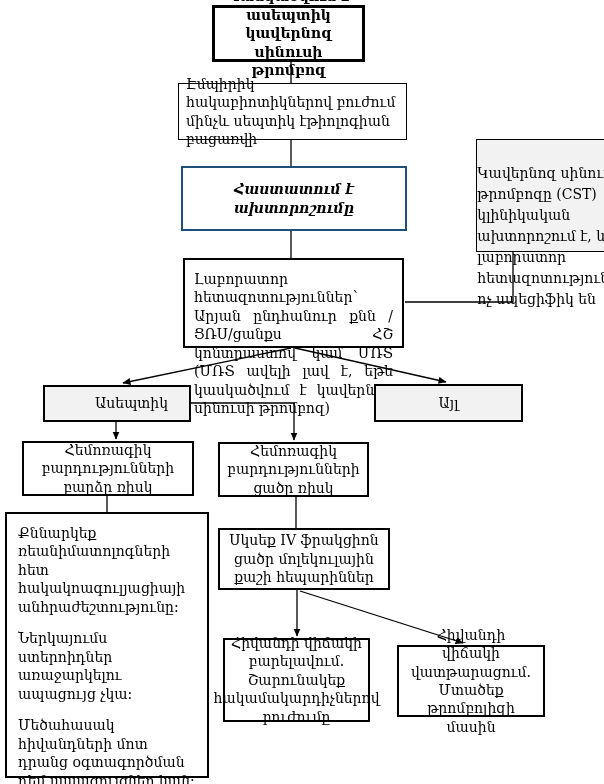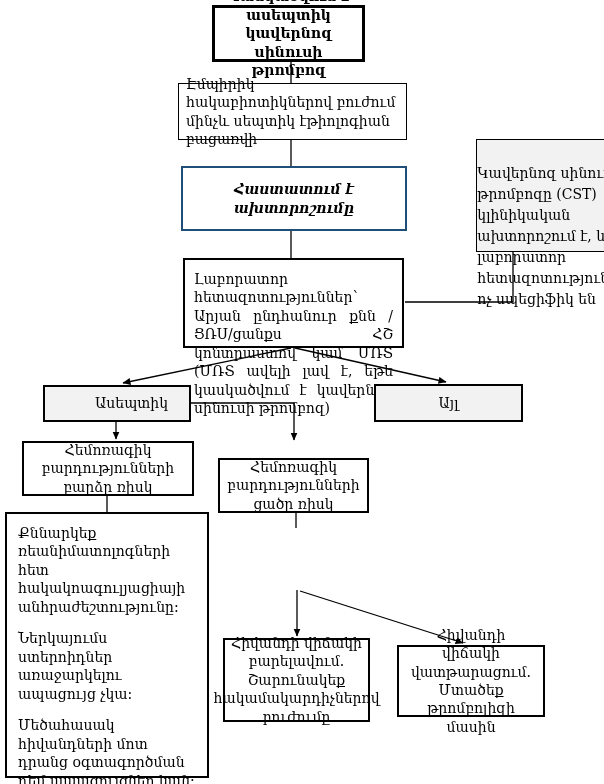--- a/index.html
+++ b/index.html
@@ -46,21 +46,21 @@
 
   
   .n-suspect  { left:212px; top:5px;   width:153px; height:57px; }
   .n-empiric  { left:178px; top:83px;  width:229px; height:57px; }
   .n-note     { left:428px; top:139px; width:170px; height:113px; align-items:flex-start; text-align:left; line-height:1.5; padding:23px 9px;margin-left:48px; }
   .n-confirm  { left:181px; top:166px; width:226px; height:65px; }
   .n-lab      { left:183px; top:258px; width:221px; height:90px;  padding:10px 9px; }
   .n-aseptic  { left:43px;  top:385px; width:148px; height:37px;padding-left:36px; }
   .n-other    { left:374px; top:384px; width:149px; height:38px; }
   .n-highrisk { left:22px;  top:441px; width:172px; height:55px; }
-  .n-lowrisk  { left:218px; top:442px; width:151px; height:55px;margin-top:16px; }
+  .n-lowrisk  { left:218px; top:442px; width:151px; height:55px; }
   .n-guidance { left:5px;   top:512px; width:204px; height:266px; display:block; padding:10px 11px; text-align:left; }
   .n-guidance p { margin: 0 0 13px 0; }
   .n-heparin  { left:218px; top:528px; width:172px; height:62px; }
   .n-improve  { left:223px; top:638px; width:147px; height:84px; }
   .n-worsen   { left:397px; top:645px; width:148px; height:72px; }
 </style>
 </head>
 <body>
 
 <div class="stage">
@@ -128,20 +128,23 @@
   <div class="node thick n-lowrisk">
     <span>Հեմոռագիկ բարդությունների ցածր ռիսկ</span>
   </div>
 
   <div class="node thick n-guidance">
     <p>Քննարկեք ռեանիմատոլոգների հետ հակակոագուլյացիայի անհրաժեշտությունը:</p>
     <p>Ներկայումս ստերոիդներ առաջարկելու ապացույց չկա:</p>
     <p>Մեծահասակ հիվանդների մոտ դրանց օգտագործման դեմ ապացույցներ կան:</p>
   </div>
 
+  <div class="node thick n-heparin">
+    <span>Սկսեք IV ֆրակցիոն ցածր մոլեկուլային քաշի հեպարիններ</span>
+  </div>
 
   <div class="node thick n-improve">
     <span>Հիվանդի վիճակի բարելավում. Շարունակեք հակամակարդիչներով բուժումը</span>
   </div>
 
   <div class="node thick n-worsen">
     <span>Հիվանդի վիճակի վատթարացում. Մտածեք թրոմբոլիզի մասին</span>
   </div>
 
 </div>

